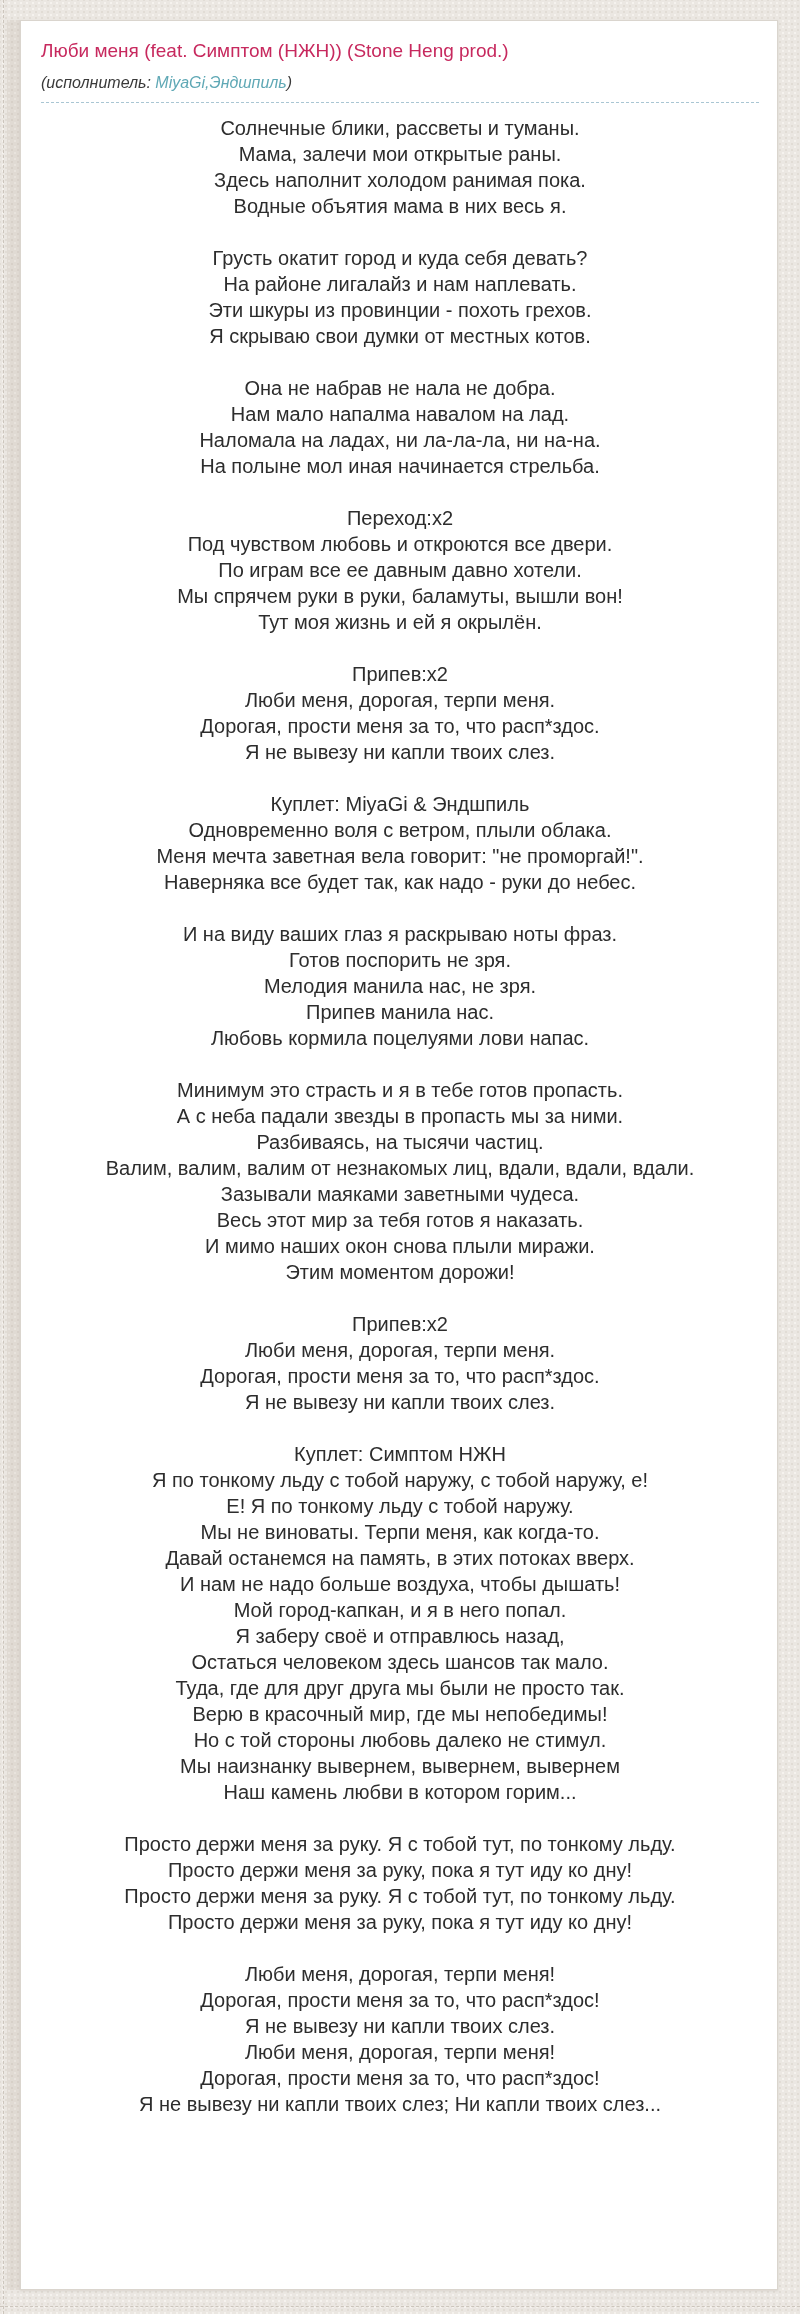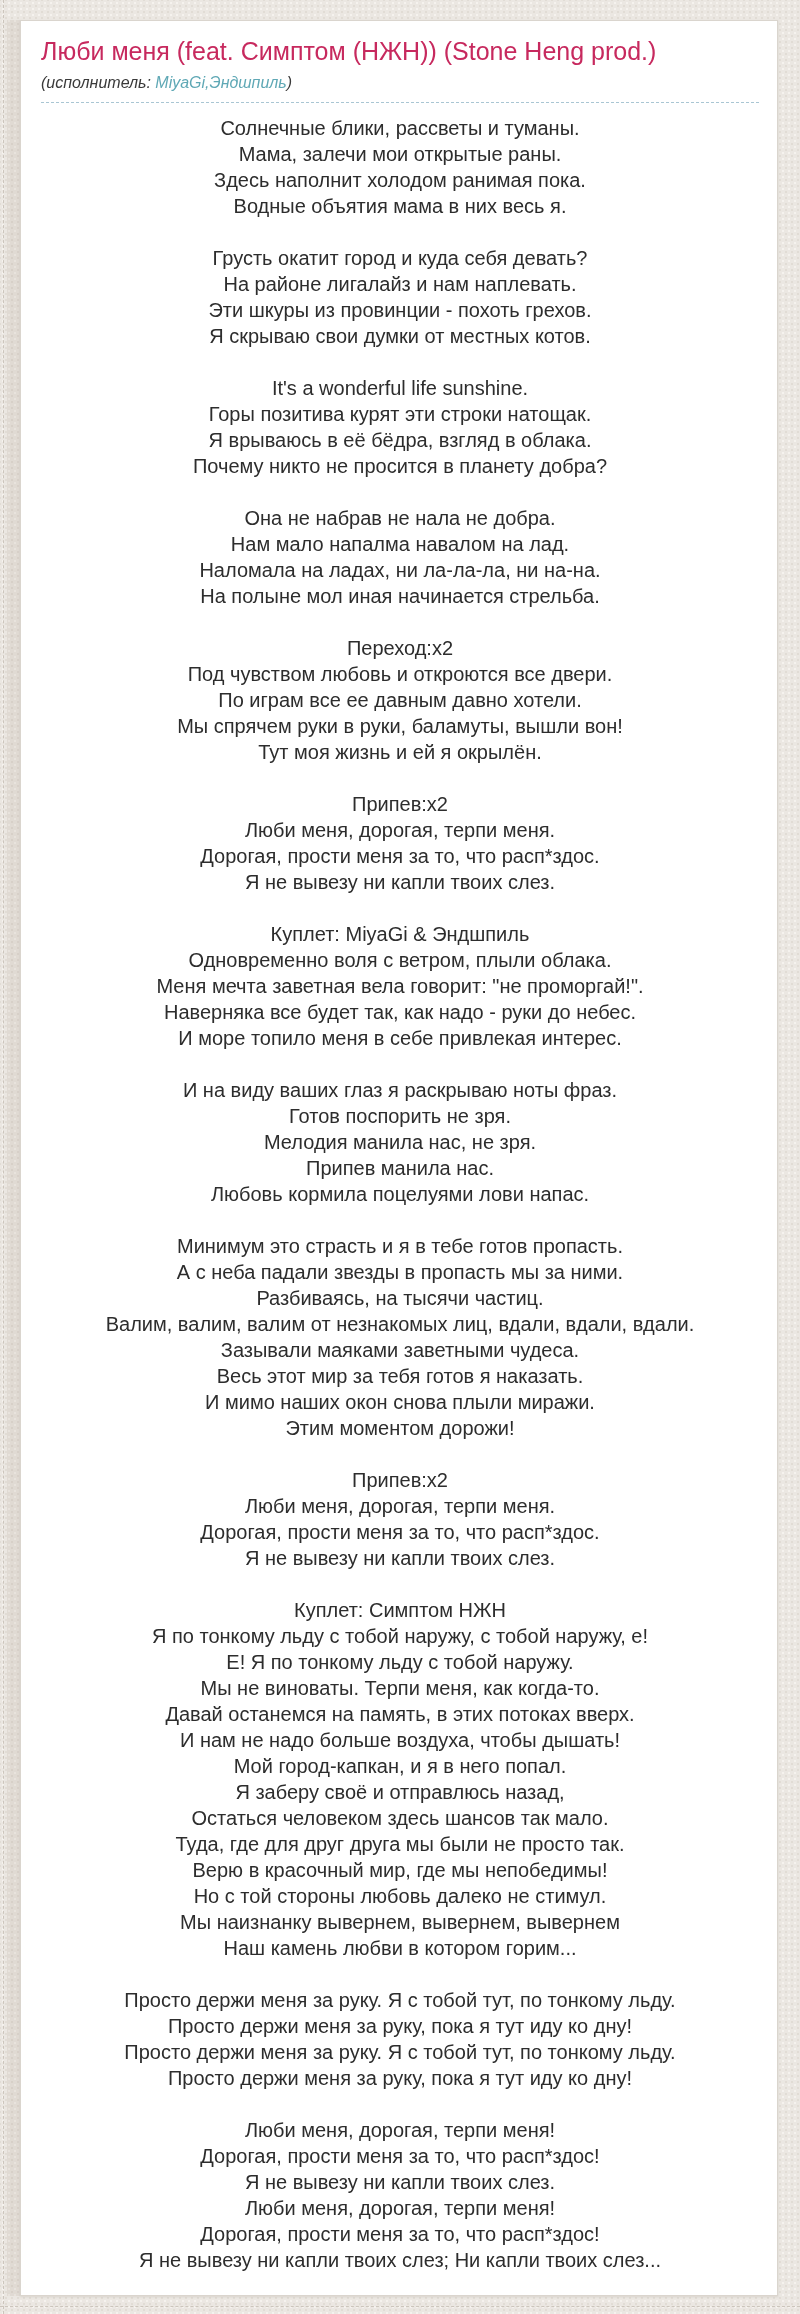--- a/index.html
+++ b/index.html
@@ -30,21 +30,21 @@
     width: 758px;
     min-height: 2270px;
     box-sizing: border-box;
     background: #ffffff;
     border: 1px solid #dad5ce;
     box-shadow: -13px 0 0 rgba(166, 152, 134, 0.16), 0 1px 2px rgba(120,110,95,0.15);
     padding: 14px 18px 22px 20px;
   }
   h1.song-title {
     margin: 0;
-    font-size: 25px;
+    font-size: 19px;
     line-height: 32px;
     font-weight: 400;
     color: #c7295e;
     letter-spacing: 0;
   }
   .performer-line {
     margin: 6px 0 0 0;
     font-size: 16px;
     line-height: 20px;
     color: #3a3a3a;
@@ -86,26 +86,20 @@
         <div class="line">Здесь наполнит холодом ранимая пока.</div>
         <div class="line">Водные объятия мама в них весь я.</div>
       </div>
       <div class="stanza">
         <div class="line">Грусть окатит город и куда себя девать?</div>
         <div class="line">На районе лигалайз и нам наплевать.</div>
         <div class="line">Эти шкуры из провинции - похоть грехов.</div>
         <div class="line">Я скрываю свои думки от местных котов.</div>
       </div>
       <div class="stanza">
-        <div class="line">It's a wonderful life sunshine.</div>
-        <div class="line">Горы позитива курят эти строки натощак.</div>
-        <div class="line">Я врываюсь в её бёдра, взгляд в облака.</div>
-        <div class="line">Почему никто не просится в планету добра?</div>
-      </div>
-      <div class="stanza">
         <div class="line">Она не набрав не нала не добра.</div>
         <div class="line">Нам мало напалма навалом на лад.</div>
         <div class="line">Наломала на ладах, ни ла-ла-ла, ни на-на.</div>
         <div class="line">На полыне мол иная начинается стрельба.</div>
       </div>
       <div class="stanza">
         <div class="line">Переход:x2</div>
         <div class="line">Под чувством любовь и откроются все двери.</div>
         <div class="line">По играм все ее давным давно хотели.</div>
         <div class="line">Мы спрячем руки в руки, баламуты, вышли вон!</div>
@@ -115,21 +109,20 @@
         <div class="line">Припев:x2</div>
         <div class="line">Люби меня, дорогая, терпи меня.</div>
         <div class="line">Дорогая, прости меня за то, что расп*здос.</div>
         <div class="line">Я не вывезу ни капли твоих слез.</div>
       </div>
       <div class="stanza">
         <div class="line">Куплет: MiyaGi &amp; Эндшпиль</div>
         <div class="line">Одновременно воля с ветром, плыли облака.</div>
         <div class="line">Меня мечта заветная вела говорит: "не проморгай!".</div>
         <div class="line">Наверняка все будет так, как надо - руки до небес.</div>
-        <div class="line">И море топило меня в себе привлекая интерес.</div>
       </div>
       <div class="stanza">
         <div class="line">И на виду ваших глаз я раскрываю ноты фраз.</div>
         <div class="line">Готов поспорить не зря.</div>
         <div class="line">Мелодия манила нас, не зря.</div>
         <div class="line">Припев манила нас.</div>
         <div class="line">Любовь кормила поцелуями лови напас.</div>
       </div>
       <div class="stanza">
         <div class="line">Минимум это страсть и я в тебе готов пропасть.</div>

